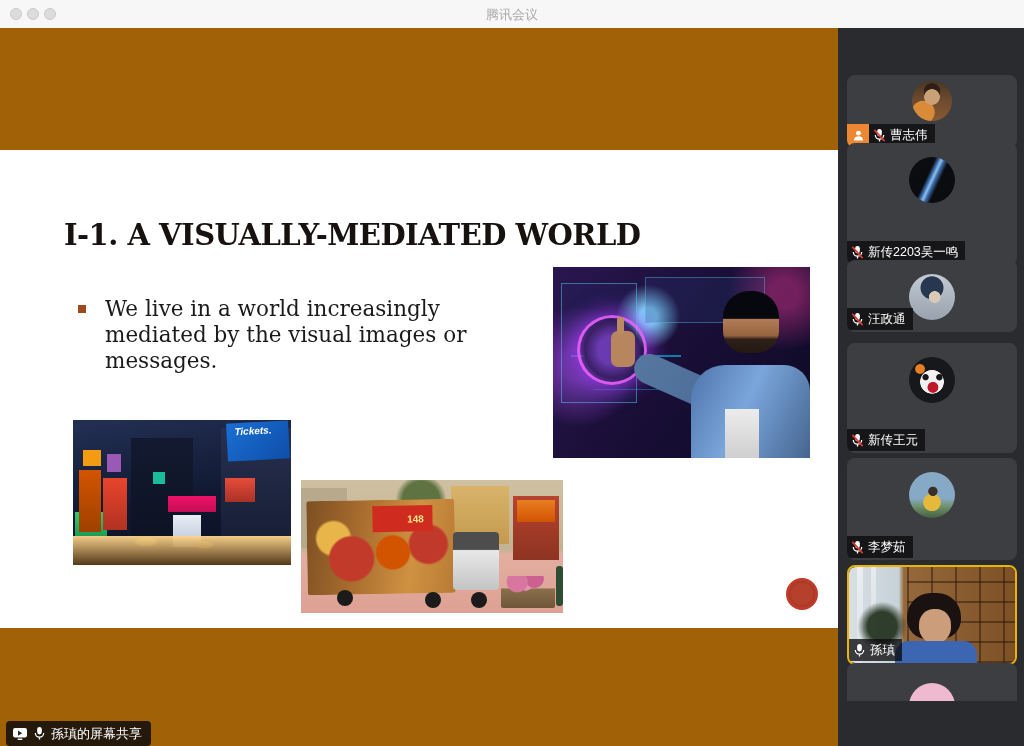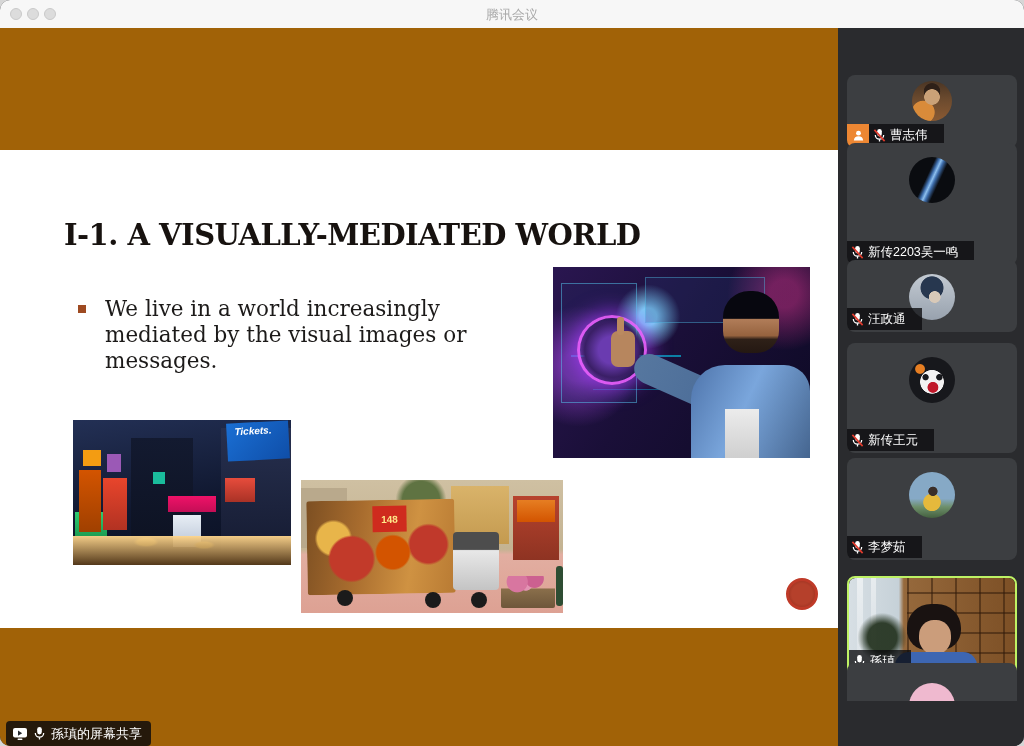--- a/index.html
+++ b/index.html
@@ -1,16 +1,16 @@
 <!DOCTYPE html>
 <html><head>
 <meta charset="utf-8">
 <style>
   html,body{margin:0;padding:0;background:#d6d6d6;font-family:"Liberation Sans",sans-serif;}
-  .window{position:relative;width:1024px;height:746px;border-radius:10px;overflow:hidden;background:#2c2e32;}
+  .window{position:relative;width:1024px;height:746px;border-radius:0;overflow:hidden;background:#2c2e32;}
   
   .titlebar{position:absolute;left:0;top:0;width:1024px;height:28px;background:#f7f7f7;border-bottom:1px solid #e3e3e3;}
   .tl-dot{position:absolute;top:8px;width:12px;height:12px;border-radius:50%;background:#dcdcdc;border:1px solid #c9c9c9;box-sizing:border-box;}
   .tl-close{left:10px}.tl-min{left:27px}.tl-max{left:44px}
   .tb-title{position:absolute;left:0;right:0;top:6px;text-align:center;font-size:13px;color:#a9a9a9;}
   
   .content{position:absolute;left:0;top:28px;width:1024px;height:718px;}
   .share-area{position:absolute;left:0;top:0;width:838px;height:718px;background:#a16207;}
   
   .slide{position:absolute;left:0;top:122px;width:838px;height:478px;background:#ffffff;}
@@ -48,21 +48,21 @@
       linear-gradient(#b9a98c,#b9a98c) 0px 8px/46px 60px no-repeat,
       linear-gradient(180deg,#cfc0a2 0%,#c4b392 52%,#e2aea1 56%,#dda193 100%);}
   .truck-box{position:absolute;left:6px;top:20px;width:148px;height:94px;border-radius:3px;transform:rotate(-1deg);
     background:
       radial-gradient(circle at 30% 62%, #c23a2a 0 18%, transparent 20%),
       radial-gradient(circle at 58% 56%, #d35400 0 16%, transparent 18%),
       radial-gradient(circle at 82% 48%, #c0392b 0 14%, transparent 16%),
       radial-gradient(circle at 18% 40%, #e8b54a 0 12%, transparent 14%),
       linear-gradient(100deg,#7c4f22 0%,#a86c2e 35%,#cf9242 70%,#b87a33 100%);}
   .truck-price{position:absolute;left:66px;top:6px;width:34px;height:26px;background:#cf2b1e;color:#ffe98a;
-    font-size:10px;font-weight:bold;display:flex;align-items:center;justify-content:center;}
+    font-size:10px;font-weight:bold;display:flex;align-items:center;justify-content:center;padding-left:26px;}
   .truck-cab{position:absolute;left:152px;top:52px;width:46px;height:58px;border-radius:4px;
     background:linear-gradient(180deg,#4d4d4d 0 30%, #e8e8e8 32%, #c4c4c4 100%);}
   .truck-wheel{position:absolute;width:16px;height:16px;border-radius:50%;background:#1b1b1b;}
   .tw1{left:36px;top:110px}.tw2{left:124px;top:112px}.tw3{left:170px;top:112px}
   .truck-planter{position:absolute;right:8px;top:96px;width:54px;height:32px;border-radius:2px;
     background:
       radial-gradient(circle at 30% 18%, #d876a0 0 22%, transparent 24%),
       radial-gradient(circle at 62% 8%, #cc6090 0 20%, transparent 22%),
       radial-gradient(circle at 46% 26%, #e394b4 0 16%, transparent 18%),
       linear-gradient(180deg, transparent 0 38%, #8a6f4b 40%, #6e563a 100%);}
@@ -95,21 +95,21 @@
     border:3px solid #bf3a28;background:radial-gradient(circle,#b5402b 0 55%, #8c2a1a 100%);}
   
   .share-badge{position:absolute;left:6px;top:693px;height:25px;background:rgba(10,10,12,0.82);border-radius:4px;
     display:flex;align-items:center;gap:5px;padding:0 9px 0 6px;color:#fff;font-size:13px;}
   
   .panel{position:absolute;left:838px;top:0;width:186px;height:718px;background:#2a2b2e;}
   .tiles{position:absolute;left:9px;top:47px;width:170px;height:626px;overflow:hidden;}
   .tile{position:absolute;left:0;width:170px;background:#3c3e41;border-radius:8px;overflow:hidden;}
   .t1{top:0;height:73px}.t2{top:68px;height:122px}.t3{top:185px;height:72px}
   .t4{top:268px;height:110px}.t5{top:383px;height:102px}
-  .t6{top:501px;height:100px;border:2px solid #bef264;box-sizing:border-box;background:#222;}
+  .t6{top:490px;height:100px;border:2px solid #eab308;box-sizing:border-box;background:#222;}
   .t7{top:588px;height:38px;border-radius:8px 8px 0 0;}
   .avatar{position:absolute;left:50%;transform:translateX(-50%);width:46px;height:46px;border-radius:50%;top:14px;overflow:hidden;}
   .t1 .avatar{width:40px;height:40px;top:6px;}
   .av1{background:
       radial-gradient(circle at 50% 40%, #caa177 0 24%, transparent 26%),
       radial-gradient(circle at 50% 26%, #2e2018 0 22%, transparent 24%),
       radial-gradient(circle at 28% 78%, #d98b3a 0 26%, transparent 28%),
       linear-gradient(180deg,#4a3524 0%,#6b4a2e 45%,#8a5a33 100%);}
   .av2{background:
       linear-gradient(115deg, transparent 40%, #3f6fae 46%, #8ec0ee 50%, #3f6fae 54%, transparent 62%),
@@ -138,21 +138,21 @@
       linear-gradient(rgba(255,255,255,0.5),rgba(255,255,255,0.1)) 22px 0/5px 100% no-repeat,
       repeating-linear-gradient(90deg, rgba(46,24,8,0.5) 0 2px, transparent 2px 24px) 58px 0/112px 100% no-repeat,
       repeating-linear-gradient(0deg, rgba(46,24,8,0.5) 0 2px, transparent 2px 20px) 58px 0/112px 100% no-repeat,
       linear-gradient(90deg,#d7dfe4 0%,#c6d1d8 30%,#96693c 33%,#7d5026 100%);}
   .sz-hair{position:absolute;left:58px;top:26px;width:54px;height:46px;border-radius:24px 24px 20px 20px;background:#191211;}
   .sz-face{position:absolute;left:70px;top:42px;width:32px;height:34px;border-radius:46%;background:#cb9d7b;}
   .sz-shirt{position:absolute;left:46px;top:74px;width:82px;height:26px;border-radius:14px 14px 0 0;background:#3d66b2;}
   
   .nbadge{position:absolute;left:0;bottom:2px;display:flex;align-items:stretch;}
   .host-ic{width:22px;height:22px;background:#ed8733;display:flex;align-items:center;justify-content:center;}
-  .nb-main{background:rgba(12,12,14,0.78);display:flex;align-items:center;gap:4px;padding:0 16px 0 4px;height:22px;}
+  .nb-main{background:rgba(12,12,14,0.78);display:flex;align-items:center;gap:4px;padding:0 7px 0 4px;height:22px;}
   .pname{color:#fff;font-size:12.5px;white-space:nowrap;}
   .micwrap{display:flex;align-items:center;}
 </style>
 </head>
 <body>
 
 <div class="window">
 
   <div class="titlebar">
     <span class="tl-dot tl-close"></span>

